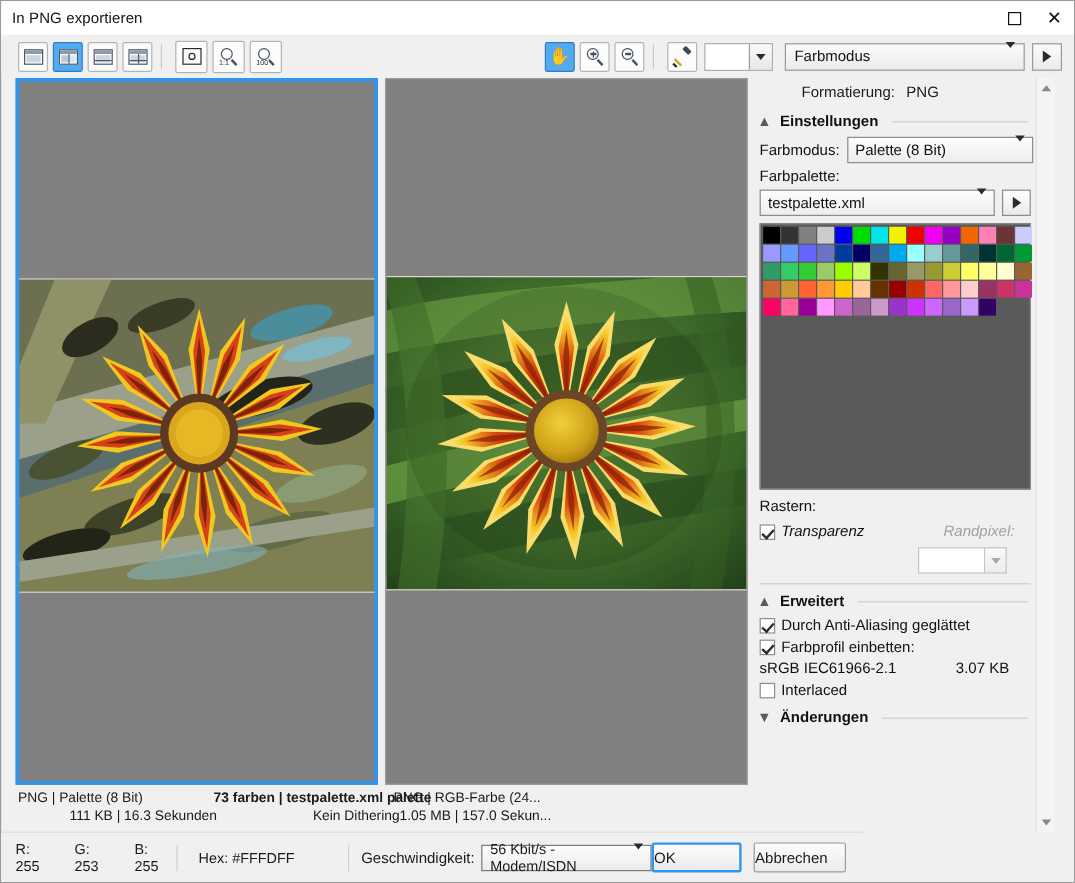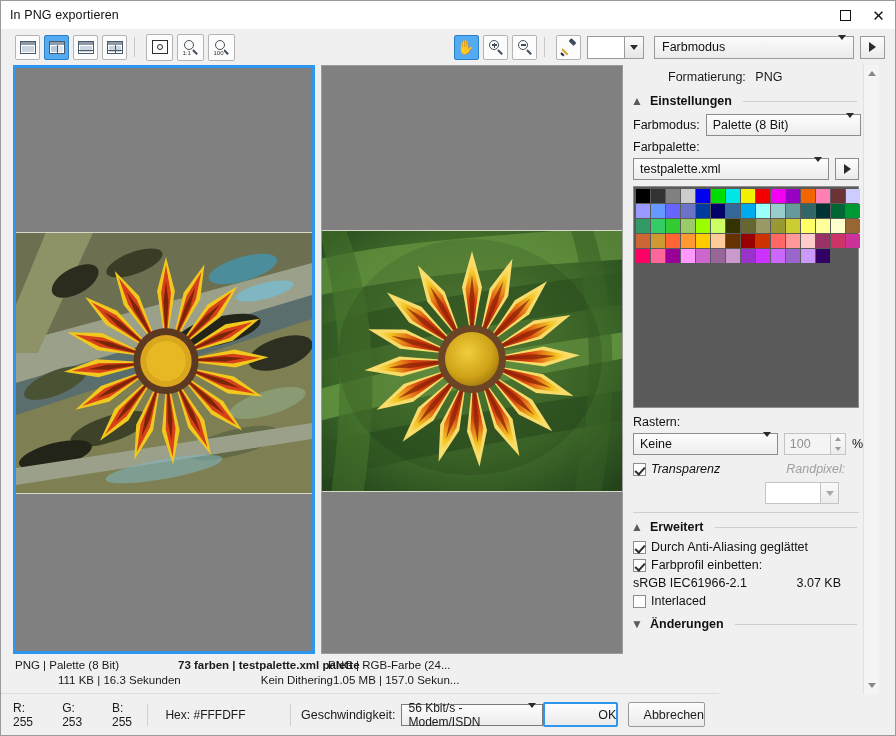--- a/index.html
+++ b/index.html
@@ -273,21 +273,21 @@
   .hex-grp { margin-left: 18px; width: 140px; font-size:12px; }
   .speed-lbl { margin-left: 10px; font-size: 12.5px; }
   .speed-combo {
     margin-left: 6px; width: 158px; height: 22px;
     border: 1px solid #7a7a7a; background: linear-gradient(#fdfdfd,#ececec);
     display: flex; align-items: center; padding-left: 6px; font-size: 12px;
   }
   .speed-combo .cc { margin-left:auto; margin-right:6px; }
   .btn {
     height: 25px; border: 1px solid #9a9a9a; background: linear-gradient(#fcfcfc,#ebebeb);
-    display: flex; align-items: center; justify-content: flex-end; font-size: 12.5px;
+    display: flex; align-items: center; justify-content: flex-start; font-size: 12.5px;
     border-radius: 2px;
   }
   .btn.primary { border: 2px solid #2f96ef; }
   #ok-btn { width: 84px; margin-left: auto; }
   #cancel-btn { width: 86px; margin-left: 10px; margin-right: 14px; }
 </style>
 </head>
 <body>
 
 <div id="app">
@@ -645,34 +645,20 @@
             <div class="pal-cell" style="background: rgb(204, 153, 255);"></div>
             <div class="pal-cell" style="background: rgb(51, 0, 102);"></div>
           </div>
       </div>
 
 
       <div class="row" style="margin-top:7px;">
         <span class="lbl">Rastern:</span>
       </div>
 
-      <div class="row">
-        <span class="combo" style="width:160px;">
-          <span>Keine</span>
-          <span class="cc"><span class="caret-d"></span></span>
-        </span>
-        <span class="numbox" style="margin-left:6px;">
-          <span>100</span>
-        </span>
-        <span class="spin-arrows">
-          <span class="sa-u"></span>
-          <span class="sa-d"></span>
-        </span>
-        <span class="lbl" style="margin-left:6px;">%</span>
-      </div>
 
       <div class="row" style="margin-top:7px;font-style:italic;">
         <span class="cbx checked"></span>
         <span class="lbl">Transparenz</span>
         <span class="lbl dim" style="margin-left:66px;">Randpixel:</span>
       </div>
 
       <div class="row" style="margin-top:6px;justify-content:flex-end;padding-right:24px;">
         <span class="whitebox"></span>
         <span class="whitebox-dd">

